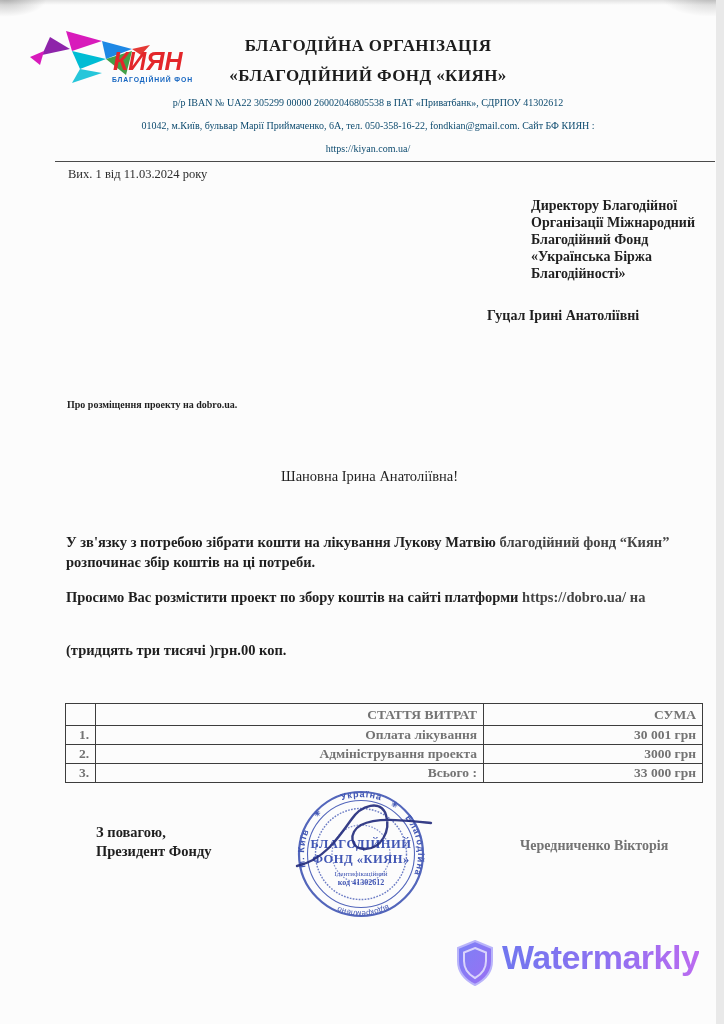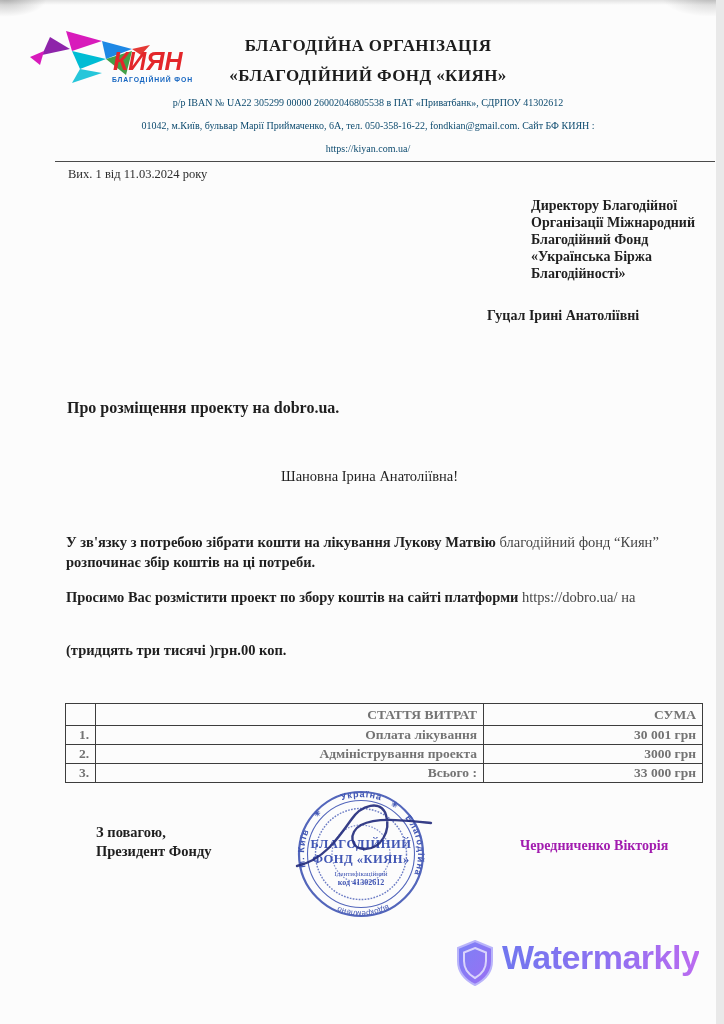--- a/index.html
+++ b/index.html
@@ -9,33 +9,33 @@
   
   .head-center{left:20px;right:0;text-align:center;}
   .title{font-weight:bold;font-size:17px;letter-spacing:.4px;color:#1c1c1c;}
   .small-line{font-size:10px;color:#0c4a6e;}
   .hr{left:55px;top:161px;width:660px;height:0;border-top:1.6px solid #4a4a4a;}
   .ref{left:68px;top:167px;font-size:12.5px;color:#2e2e2e;}
   
   .recipient{left:487px;top:197px;width:215px;font-weight:bold;font-size:14px;line-height:17px;margin-left:44px;}
   .recipient-name{left:487px;top:308px;font-weight:bold;font-size:14px;}
   
-  .subject{left:67px;top:399px;font-weight:bold;font-size:16px;}
+  .subject{left:67px;top:399px;font-weight:bold;font-size:10px;}
   .greeting{left:281px;top:468px;font-weight:normal;font-size:14.5px;}
   .para{left:66px;width:648px;font-weight:bold;font-size:14.5px;line-height:19.5px;}
-  .faint{font-weight:400;color:#454545;}
+  .faint{font-weight:700;color:#454545;}
   
   table.expenses{left:65px;top:703px;position:absolute;border-collapse:collapse;table-layout:fixed;}
   table.expenses td,table.expenses th{border:1.4px solid #3d3d3d;font-weight:bold;font-size:13.5px;
     padding:1px 6px;line-height:16px;text-align:right;color:#737373;white-space:nowrap;overflow:hidden;}
   table.expenses th{height:19px;}
   table.expenses td{height:16px;}
   
   .signoff{left:68px;top:823px;font-weight:bold;font-size:14.5px;line-height:19px;margin-left:28px;}
-  .signer-name{left:520px;top:838px;font-weight:bold;font-size:14px;color:#a21caf;}
+  .signer-name{left:520px;top:838px;font-weight:bold;font-size:14px;color:#737373;}
   
   .wm-text{left:502px;top:938px;font-family:"Liberation Sans",sans-serif;font-weight:bold;font-size:34px;
     letter-spacing:-.5px;background:linear-gradient(90deg,#7177ef 0%,#8f71f1 55%,#bb6af0 100%);
     -webkit-background-clip:text;background-clip:text;color:transparent;}
   
   .smudge{pointer-events:none;}
   .smudge.tl{left:-6px;top:-6px;width:60px;height:26px;background:radial-gradient(ellipse at 20% 20%,rgba(40,40,40,.28),rgba(0,0,0,0) 60%);}
   .smudge.tr{right:-8px;top:-6px;width:70px;height:26px;background:radial-gradient(ellipse at 80% 15%,rgba(40,40,40,.22),rgba(0,0,0,0) 60%);}
   .smudge.band{left:0;top:0;width:724px;height:5px;background:linear-gradient(180deg,rgba(0,0,0,.10),rgba(0,0,0,0));}
 </style>

